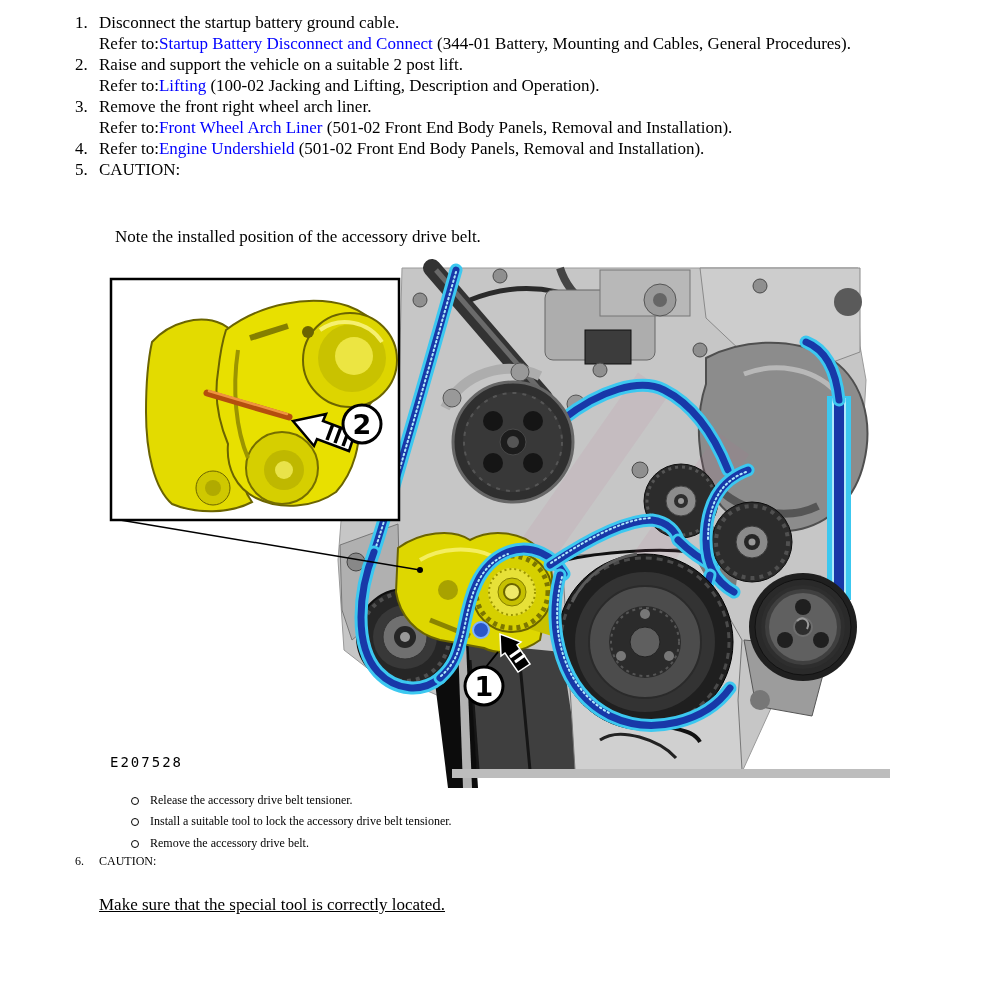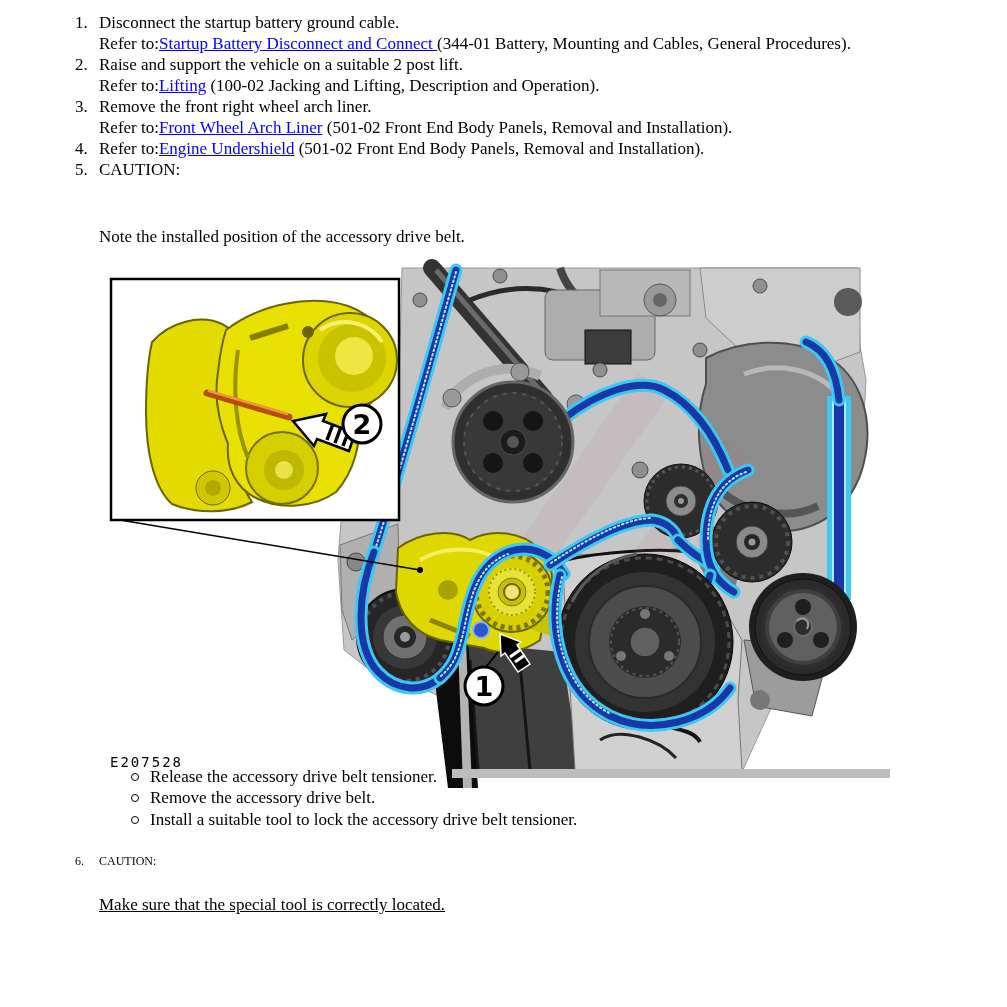--- a/index.html
+++ b/index.html
@@ -2,23 +2,23 @@
 <html><head>
 <meta charset="utf-8">
 <style>
   html,body{margin:0;padding:0;background:#ffffff;}
   body{position:relative;width:1007px;height:1007px;overflow:hidden;
        font-family:"Liberation Serif",serif;color:#000;}
   .abs{position:absolute;}
   .steps{left:75px;top:12px;font-size:17px;line-height:21px;white-space:nowrap;}
   .step{position:relative;padding-left:24px;}
   .step .num{position:absolute;left:0;width:22px;}
-  a.lnk{color:#0000ff;text-decoration:underline;cursor:pointer;}
+  a.lnk{color:#0000ff;cursor:pointer;}
   .note{left:99px;font-size:17px;white-space:nowrap;}
-  .bullets{left:131px;top:766px;font-size:17px;line-height:21.3px;white-space:nowrap;}
+  .bullets{left:131px;top:790px;font-size:12px;line-height:21.3px;white-space:nowrap;}
   .bullet-row{position:relative;padding-left:19px;}
   .bullet-dot{position:absolute;left:0;top:7px;width:6px;height:6px;border:1.4px solid #000;
               border-radius:50%;}
   .step6{left:75px;top:854px;font-size:12px;white-space:nowrap;position:absolute;}
   .step6 .num{display:inline-block;width:24px;}
   svg{position:absolute;left:0;top:0;}
   .belt-c{fill:none;stroke:#3cc8f0;stroke-width:13;stroke-linecap:round;}
   .belt-b{fill:none;stroke:#1838a8;stroke-width:7;stroke-linecap:round;}
   .belt-r{fill:none;stroke:#aee9fb;stroke-width:2;stroke-dasharray:1.5 3;stroke-linecap:round;}
   .callout-circle{fill:#fff;stroke:#000;stroke-width:3;}
@@ -287,30 +287,30 @@
   <div class="step">
     <span class="num">4.</span>
     <div class="refer"><span>Refer to:</span><a class="lnk">Engine Undershield</a><span> (501-02 Front End Body Panels, Removal and Installation).</span></div>
   </div>
 
   <div class="step">
     <span class="num">5.</span><span>CAUTION:</span>
   </div>
 </div>
 
-<div class="abs note" style="top:227px;">Note the installed position of the accessory drive belt.</div>
+<div class="abs note" style="top:227px;margin-left:16px;">Note the installed position of the accessory drive belt.</div>
 
 <div class="abs bullets">
   <div class="bullet-row">
     <span class="bullet-dot"></span><span>Release the accessory drive belt tensioner.</span>
   </div>
   <div class="bullet-row">
+    <span class="bullet-dot"></span><span>Install a suitable tool to lock the accessory drive belt tensioner.</span>
+  </div>
+  <div class="bullet-row">
     <span class="bullet-dot"></span><span>Remove the accessory drive belt.</span>
-  </div>
-  <div class="bullet-row">
-    <span class="bullet-dot"></span><span>Install a suitable tool to lock the accessory drive belt tensioner.</span>
   </div>
 </div>
 
 <div class="step6">
   <span class="num">6.</span><span>CAUTION:</span>
 </div>
 <div class="abs note" style="top:895px;text-decoration:underline;">Make sure that the special tool is correctly located.</div>
 
 </body></html>

